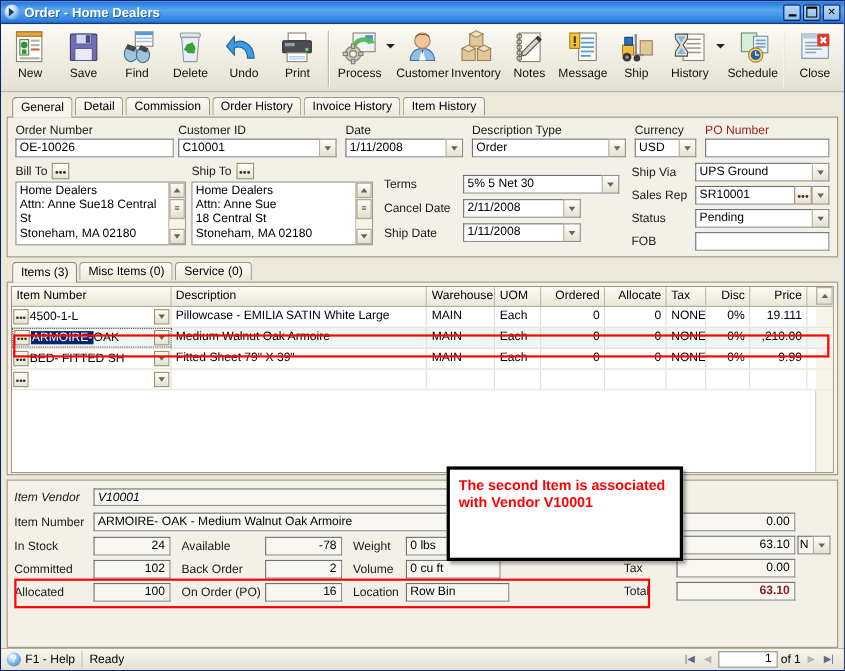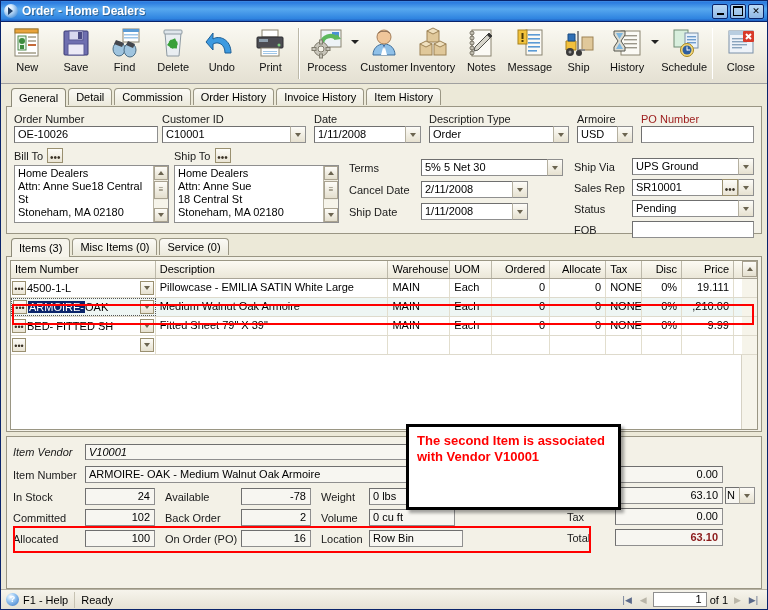--- a/index.html
+++ b/index.html
@@ -509,21 +509,21 @@
           </div>
         </div>
         <div style="width:148px;">
           <div class="lab">Description Type</div>
           <div class="combo" style="width:140px;margin-top:1px;">
             <div class="inp">Order</div>
             <div class="cbtn"></div>
           </div>
         </div>
         <div style="width:64px;">
-          <div class="lab">Armoire</div>
+          <div class="lab">Currency</div>
           <div class="combo" style="width:56px;margin-top:1px;">
             <div class="inp">USD</div>
             <div class="cbtn"></div>
           </div>
         </div>
         <div style="flex:1 1 auto;">
           <div class="lab red">PO Number</div>
           <div class="inp" style="margin-top:1px;"></div>
         </div>
       </div>
@@ -585,21 +585,21 @@
           <div style="display:flex;align-items:center;">
             <span class="lab" style="width:72px;">Ship Date</span>
             <span class="combo" style="width:107px;">
               <span class="inp">1/11/2008</span>
               <span class="cbtn"></span>
             </span>
           </div>
         </div>
 
         <div style="flex:1 1 auto;padding-top:0;">
-          <div style="display:flex;align-items:center;margin-bottom:4px;margin-top:10px;">
+          <div style="display:flex;align-items:center;margin-bottom:4px;">
             <span class="lab" style="width:58px;">Ship Via</span>
             <span class="combo" style="flex:1 1 auto;">
               <span class="inp">UPS Ground</span>
               <span class="cbtn"></span>
             </span>
           </div>
           <div style="display:flex;align-items:center;margin-bottom:4px;">
             <span class="lab" style="width:58px;">Sales Rep</span>
             <span class="combo" style="flex:1 1 auto;">
               <span class="inp">SR10001</span>

